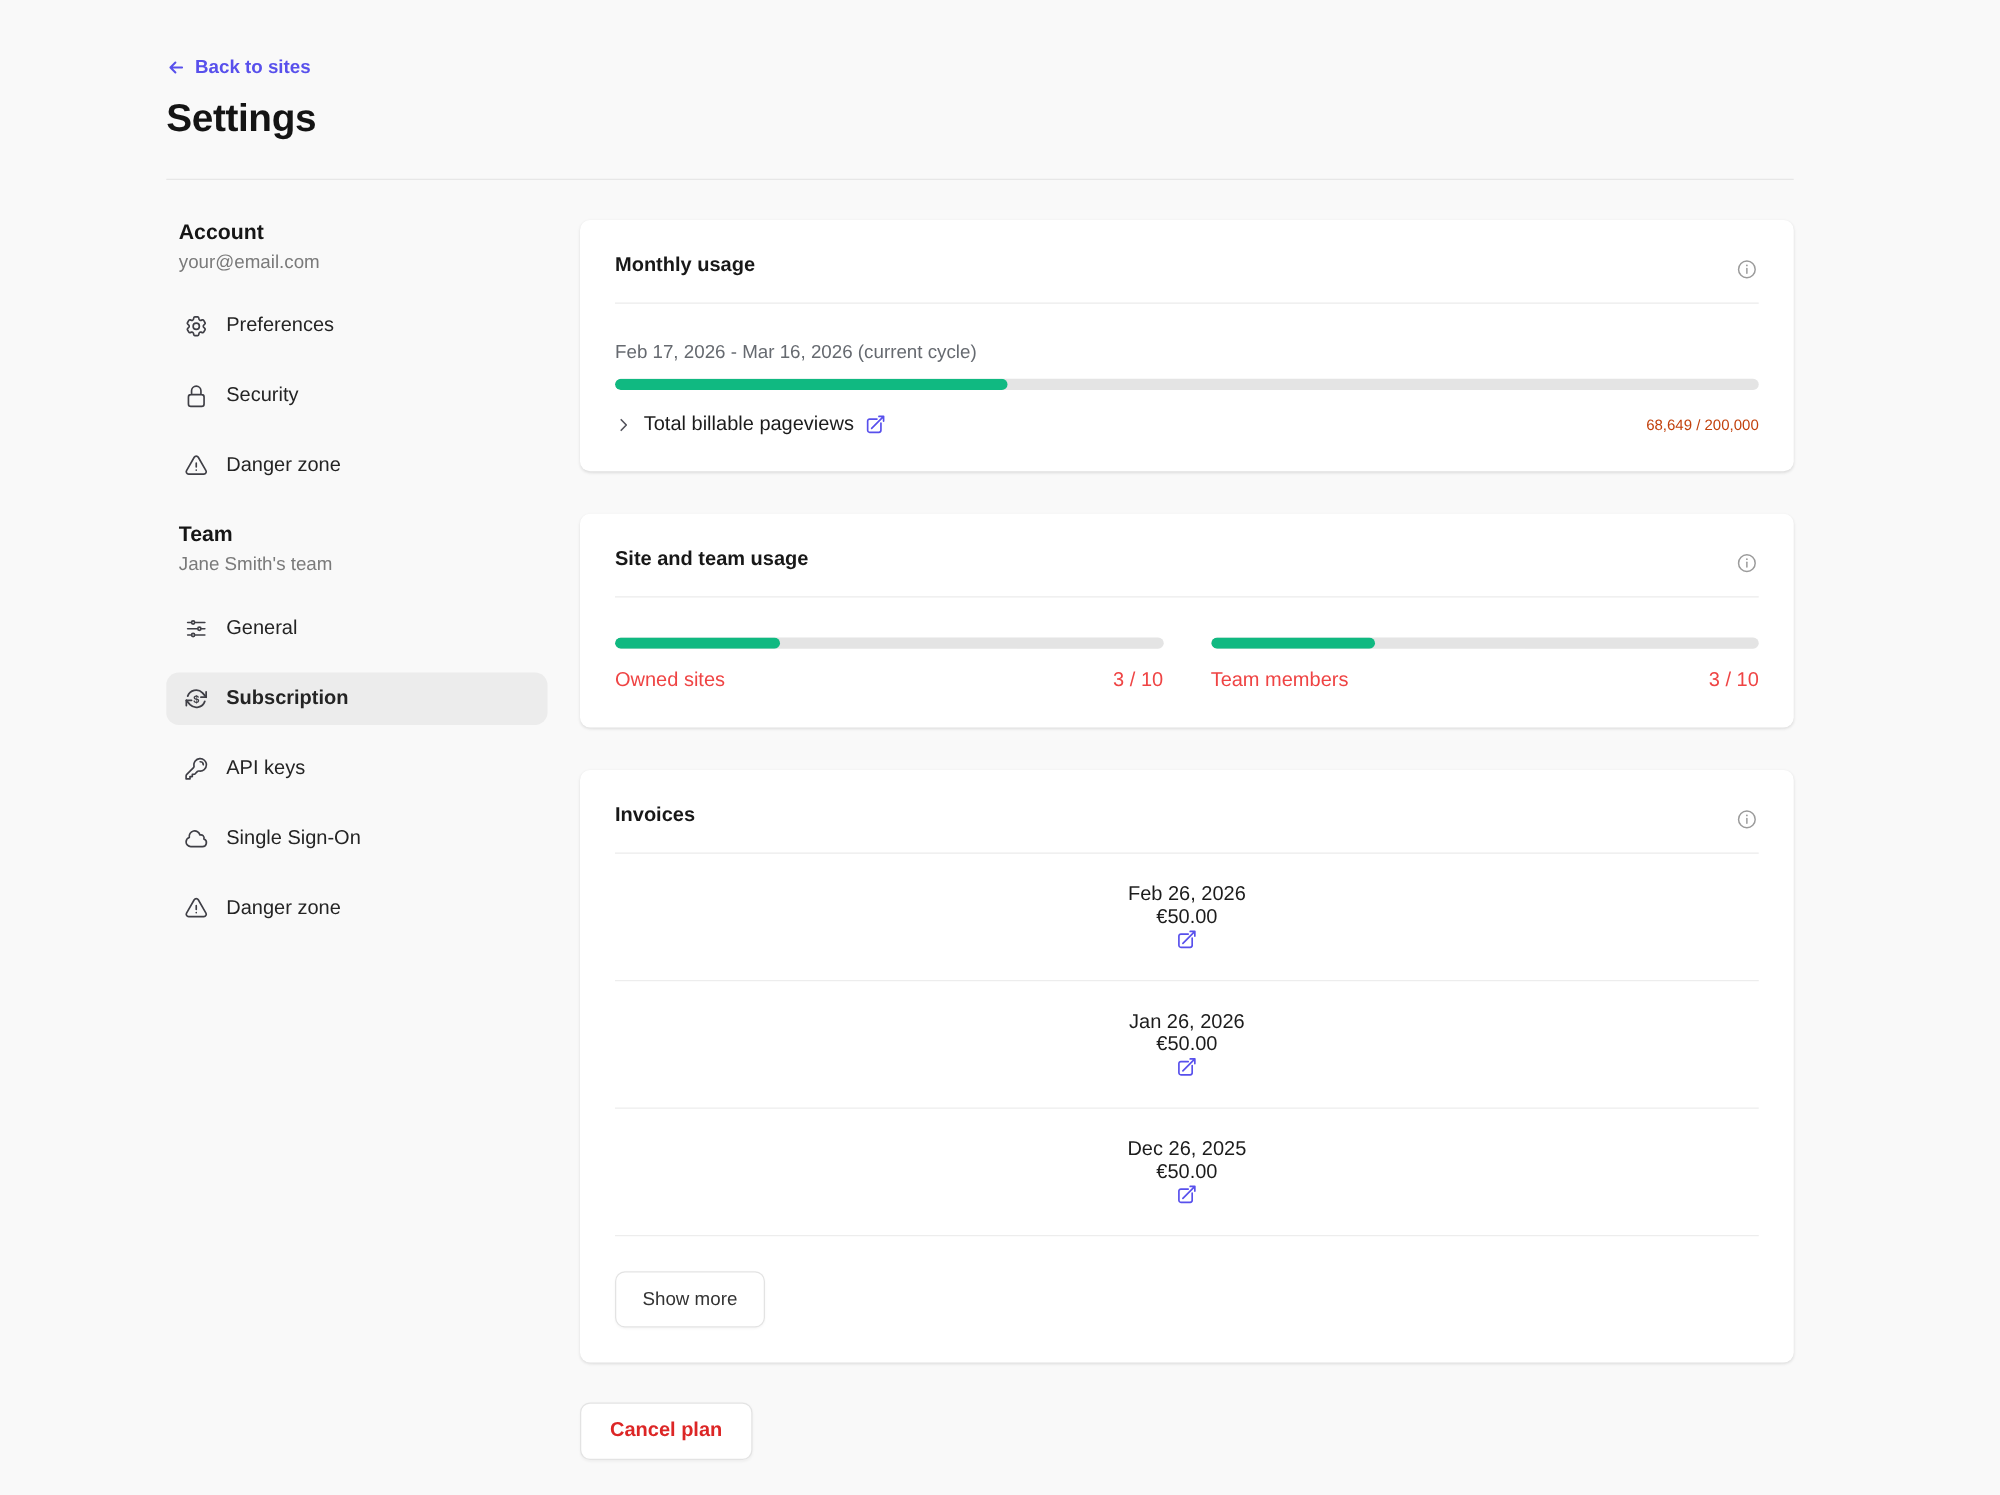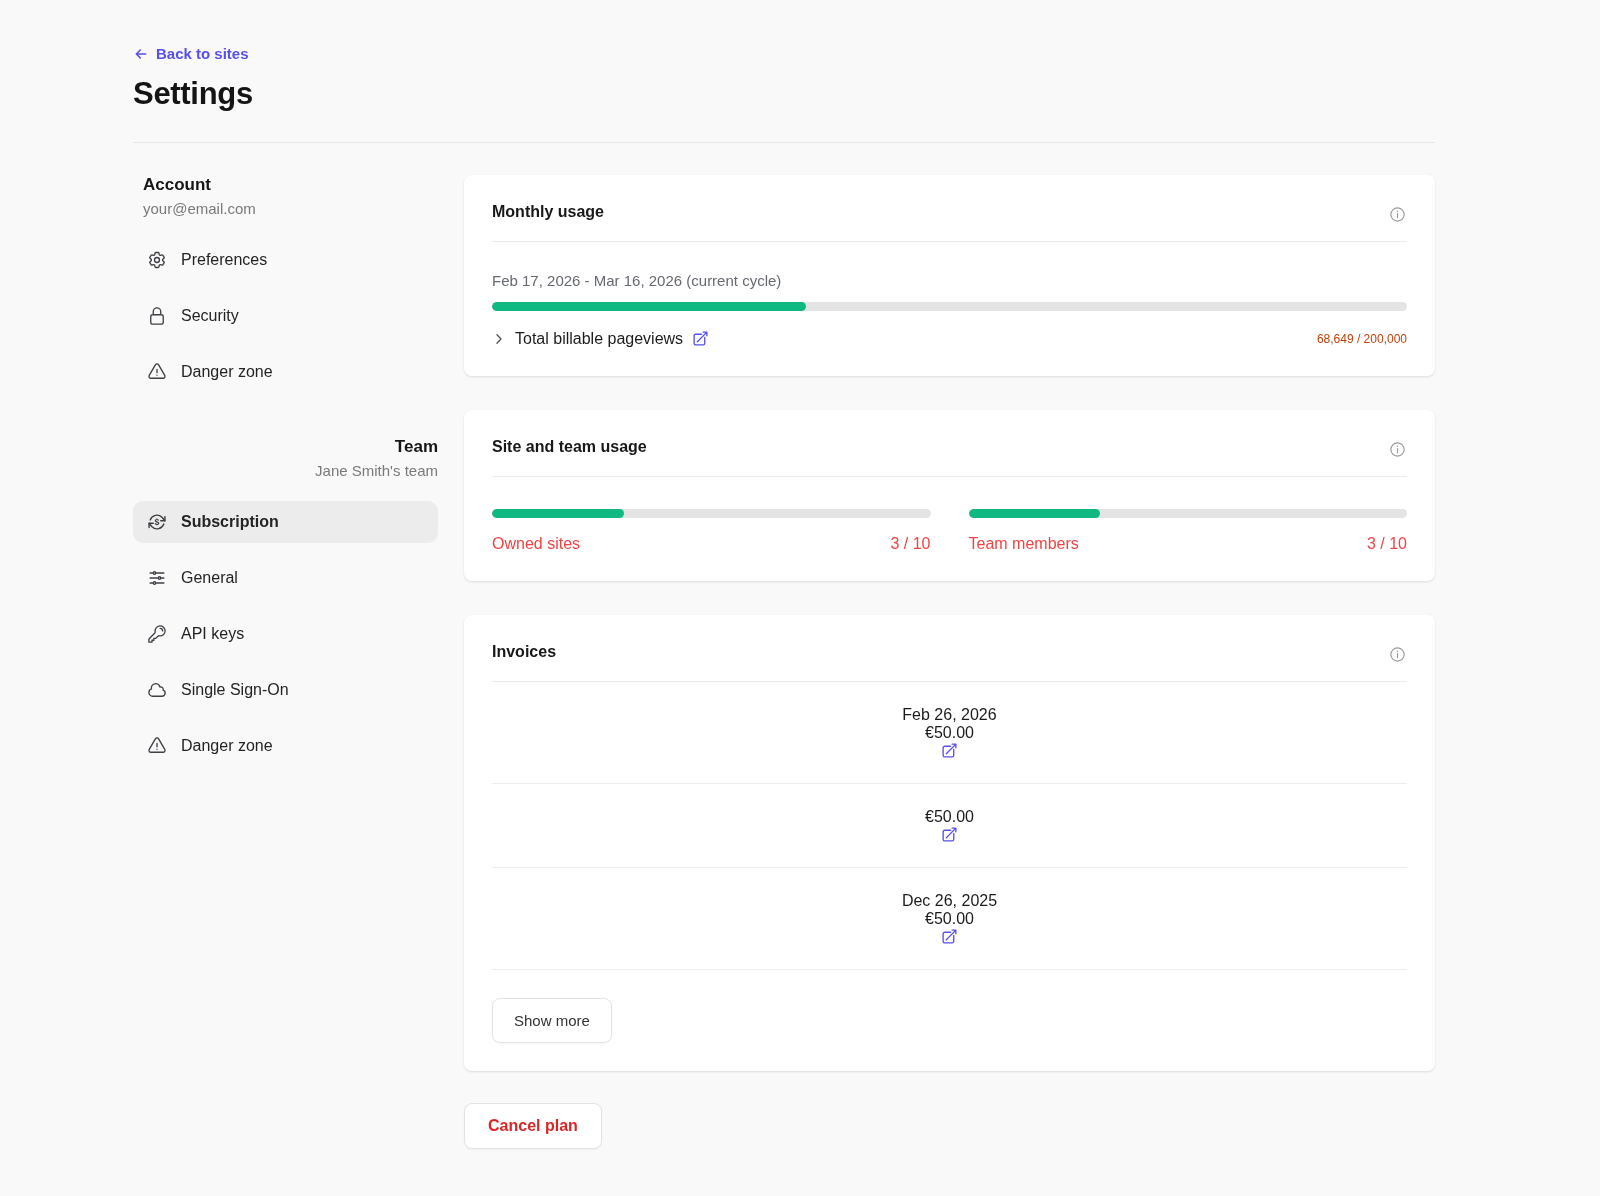--- a/index.html
+++ b/index.html
@@ -21,21 +21,21 @@
   .back-link svg { width: 16px; height: 16px; }
   .page-title { margin-top: 10px; font-size: 31px; font-weight: 700; color: #141414; letter-spacing: -0.3px; }
   .header-divider { border: none; border-top: 1px solid #e7e7e7; margin-top: 30px; }
 
   
   .content { display: flex; gap: 26px; margin-top: 32px; align-items: flex-start; }
   .sidebar { width: 305px; flex: none; }
   .main { flex: 1; min-width: 0; }
 
   
-  .side-section + .side-section { margin-top: 44px; text-align: right; }
+  .side-section + .side-section { margin-top: 24px; }
   .side-heading { font-size: 17px; font-weight: 700; color: #161616; padding-left: 10px; }
   .side-sub { font-size: 15px; color: #7a7a7a; margin-top: 5px; padding-left: 10px; }
   .nav { margin-top: 22px; display: flex; flex-direction: column; gap: 14px; }
   .nav-item {
     display: flex; align-items: center; gap: 14px;
     padding: 11px 14px; border-radius: 10px;
     font-size: 16px; color: #242424; cursor: pointer;
   }
   .nav-item.active { background: #ececec; font-weight: 700; }
   .nav-item .icon { width: 20px; height: 20px; flex: none; color: #3f3f46; display: inline-flex; }
@@ -187,35 +187,35 @@
               </span>
             <span>Danger zone</span>
           </div>
         </nav>
       </div>
 
       <div class="side-section">
         <div class="side-heading">Team</div>
         <div class="side-sub">Jane Smith's team</div>
         <nav class="nav">
+          <div class="nav-item">
+            <span class="icon">
+                <svg viewBox="0 0 24 24">
+                  <use href="#i-sliders"></use>
+                </svg>
+              </span>
+            <span>General</span>
+          </div>
           <div class="nav-item active">
             <span class="icon">
                 <svg viewBox="0 0 24 24">
                   <use href="#i-dollar-refresh"></use>
                 </svg>
               </span>
             <span>Subscription</span>
-          </div>
-          <div class="nav-item">
-            <span class="icon">
-                <svg viewBox="0 0 24 24">
-                  <use href="#i-sliders"></use>
-                </svg>
-              </span>
-            <span>General</span>
           </div>
           <div class="nav-item">
             <span class="icon">
                 <svg viewBox="0 0 24 24">
                   <use href="#i-key"></use>
                 </svg>
               </span>
             <span>API keys</span>
           </div>
           <div class="nav-item">
@@ -316,20 +316,21 @@
         <div class="invoice-row">
           <span class="invoice-date">Feb 26, 2026</span>
           <span class="invoice-amount">€50.00</span>
           <span class="invoice-link ext-icon">
               <svg viewBox="0 0 24 24">
                 <use href="#i-external"></use>
               </svg>
             </span>
         </div>
         <div class="invoice-row">
+          <span class="invoice-date">Jan 26, 2026</span>
           <span class="invoice-amount">€50.00</span>
           <span class="invoice-link ext-icon">
               <svg viewBox="0 0 24 24">
                 <use href="#i-external"></use>
               </svg>
             </span>
         </div>
         <div class="invoice-row">
           <span class="invoice-date">Dec 26, 2025</span>
           <span class="invoice-amount">€50.00</span>

